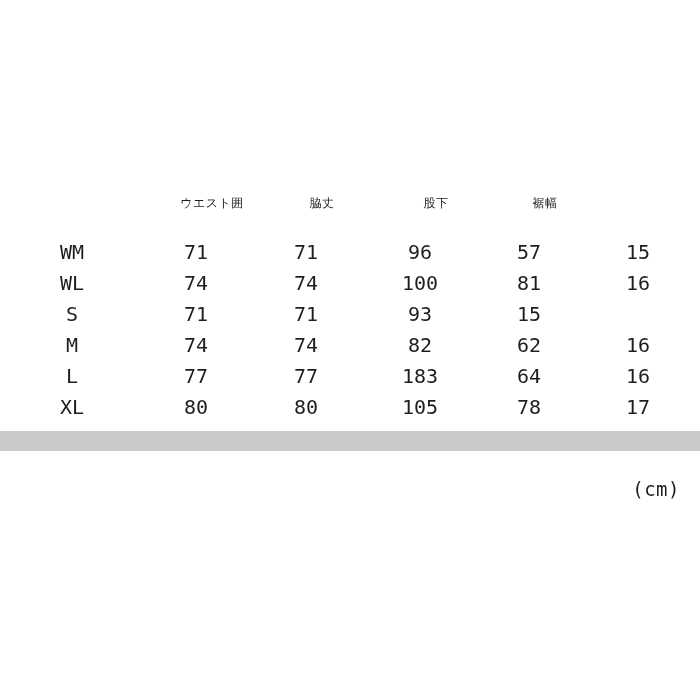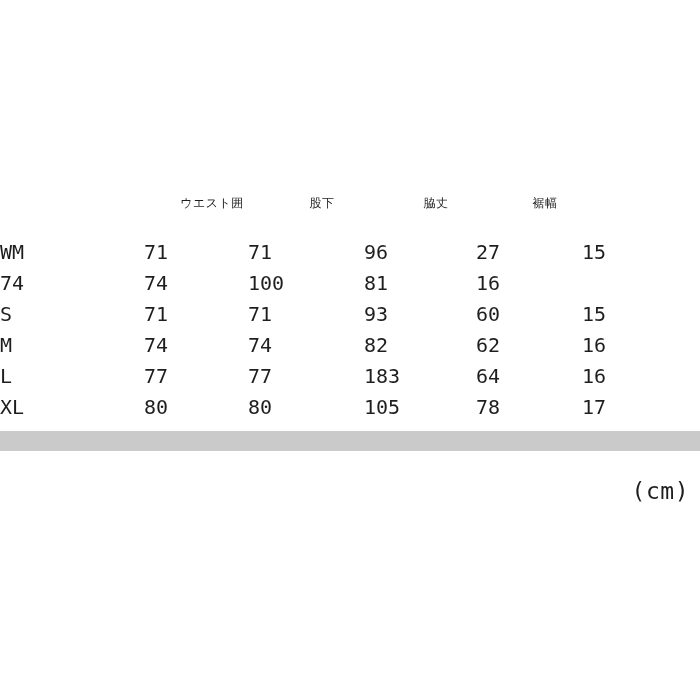--- a/index.html
+++ b/index.html
@@ -35,76 +35,76 @@
     position: absolute;
     top: 236px;
     left: 0;
   }
   .chart-body .grid-row {
     height: 31px;
     align-items: center;
     font-size: 20px;
   }
   .cell {
-    text-align: left;
+    text-align: center;
   }
   .divider-bar {
     position: absolute;
     top: 431px;
     left: 0;
     width: 700px;
     height: 20px;
     background: #cacaca;
   }
   .unit-label {
     position: absolute;
     top: 478px;
-    right: 11px;
-    font-size: 23px;
+    right: 20px;
+    font-size: 19px;
     letter-spacing: 0.5px;
   }
 </style>
 </head>
 <body>
 
 <div class="canvas">
 
   <div class="chart-header grid-row">
     <div class="cell"></div>
     <div class="cell">ウエスト囲</div>
+    <div class="cell">脇丈</div>
     <div class="cell">股下</div>
-    <div class="cell">脇丈</div>
     <div class="cell">裾幅</div>
   </div>
 
   <div class="chart-body">
 
     <div class="grid-row">
       <div class="cell">WM</div>
       <div class="cell">71</div>
       <div class="cell">71</div>
       <div class="cell">96</div>
-      <div class="cell">27</div>
+      <div class="cell">57</div>
       <div class="cell">15</div>
     </div>
 
     <div class="grid-row">
+      <div class="cell">WL</div>
       <div class="cell">74</div>
       <div class="cell">74</div>
       <div class="cell">100</div>
       <div class="cell">81</div>
       <div class="cell">16</div>
     </div>
 
     <div class="grid-row">
       <div class="cell">S</div>
       <div class="cell">71</div>
       <div class="cell">71</div>
       <div class="cell">93</div>
-      <div class="cell">60</div>
       <div class="cell">15</div>
     </div>
 
     <div class="grid-row">
       <div class="cell">M</div>
       <div class="cell">74</div>
       <div class="cell">74</div>
       <div class="cell">82</div>
       <div class="cell">62</div>
       <div class="cell">16</div>

